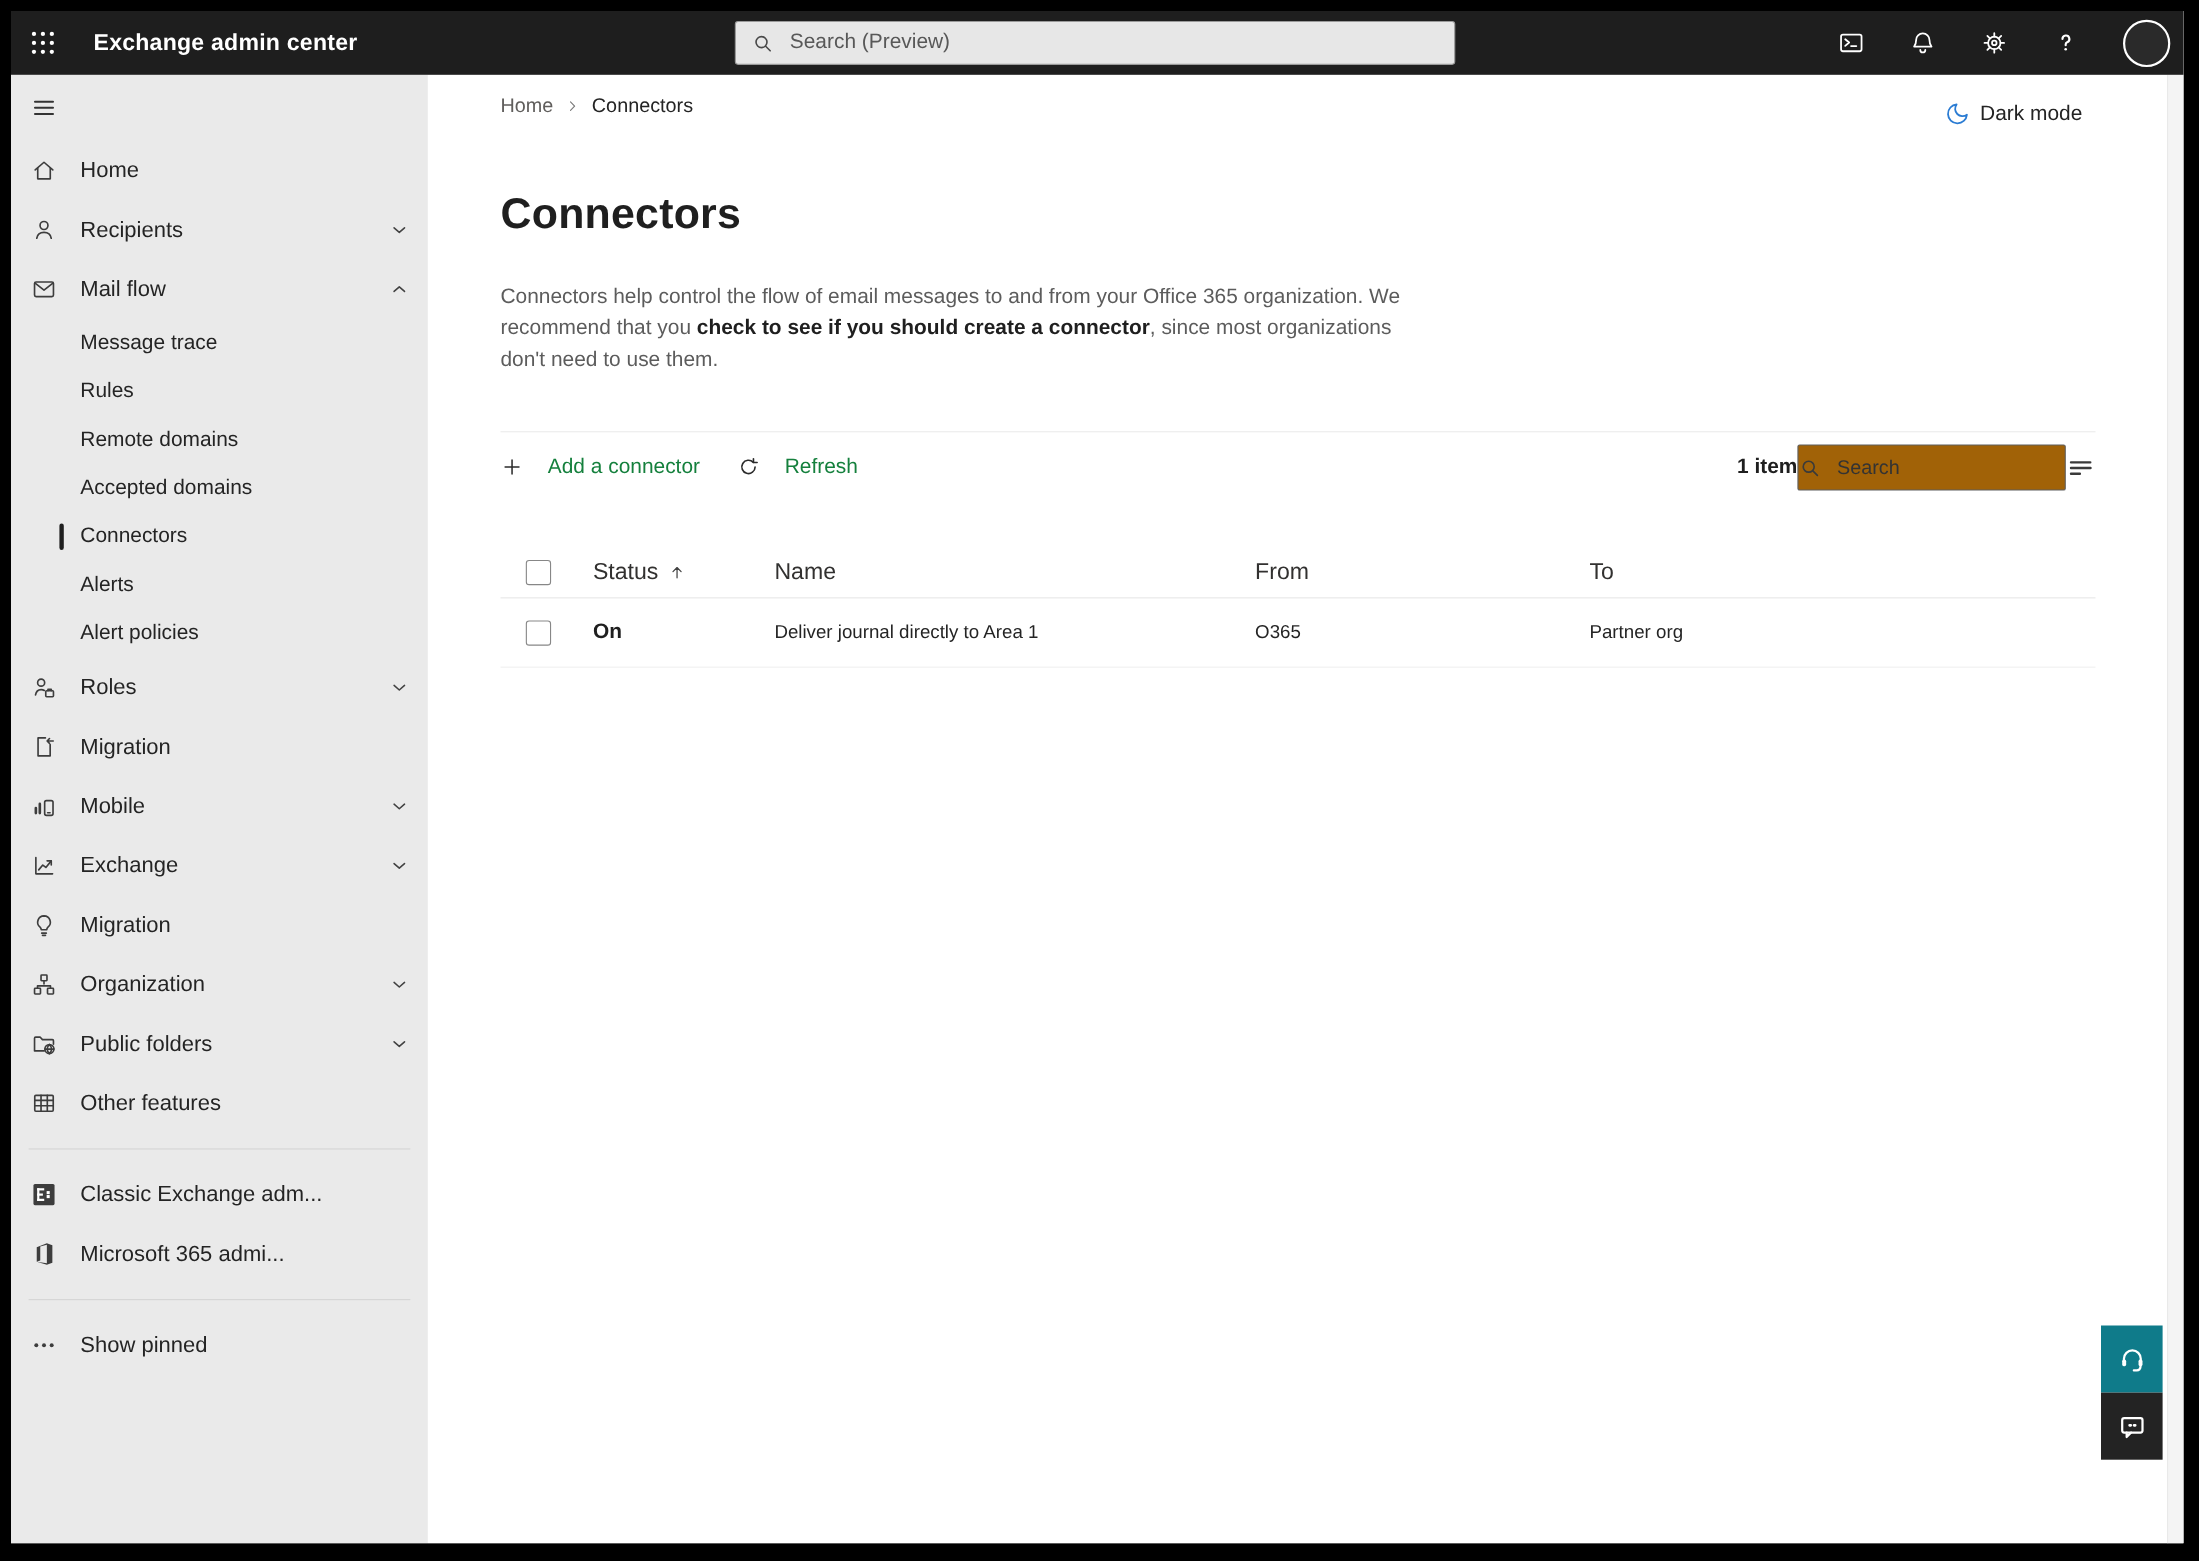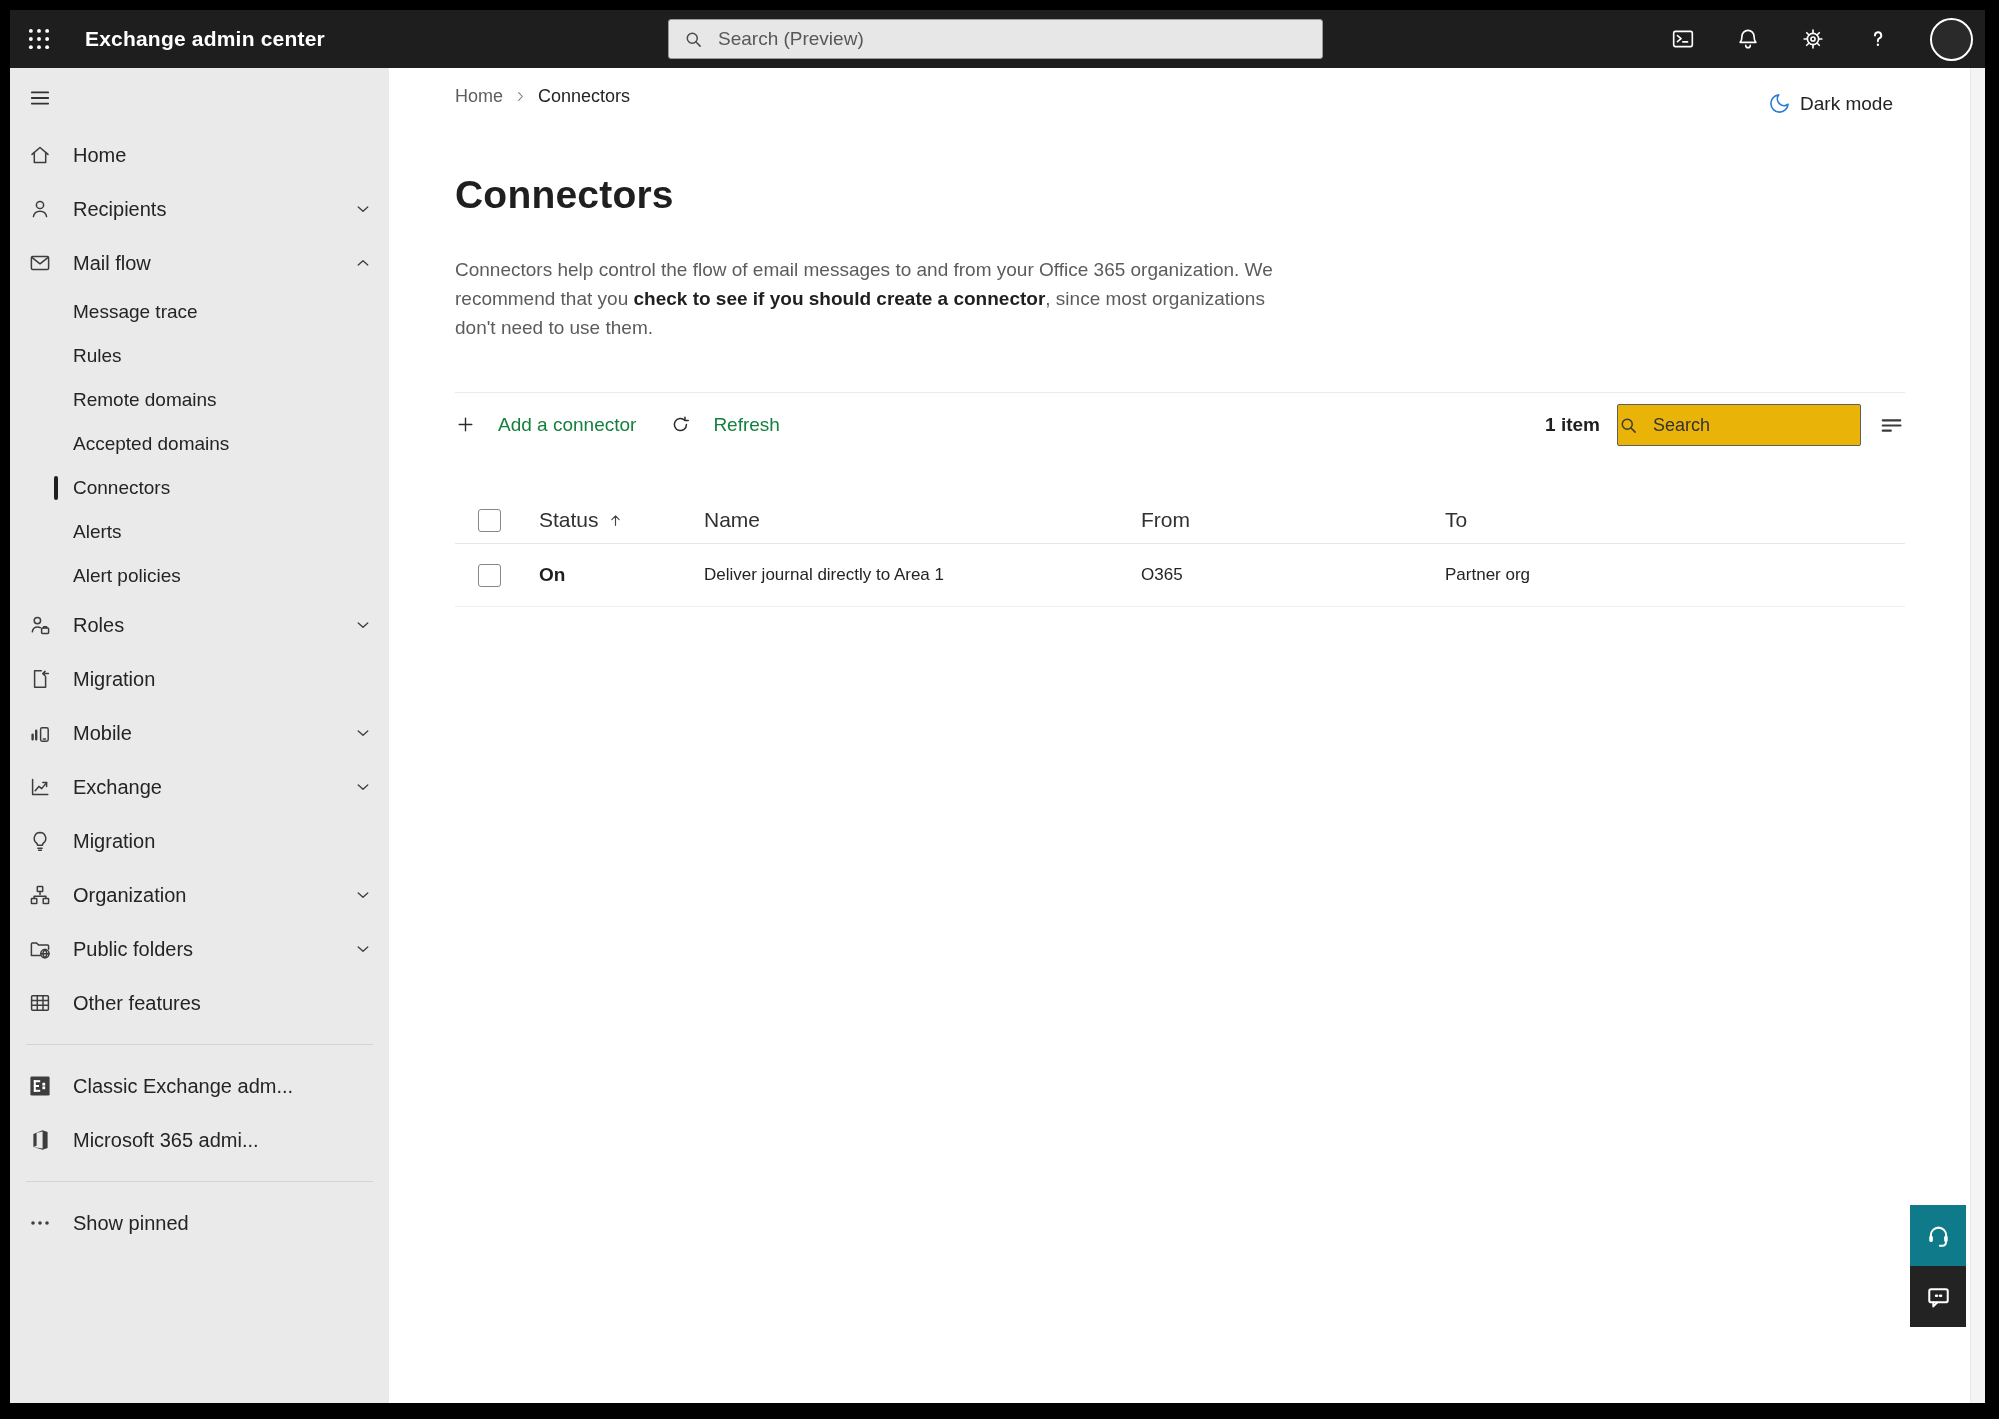--- a/index.html
+++ b/index.html
@@ -43,23 +43,23 @@
   .darkmode .moon{width:23px;height:23px;color:#2b7cd3;}
   .darkmode .dmlbl{font-size:19px;color:#242424;}
   .page-title{margin-top:66px;font-size:39px;line-height:44px;font-weight:700;color:#1f1f1f;letter-spacing:.2px;}
   .desc{margin-top:38px;width:852px;font-size:19px;line-height:29px;color:#5c5c5c;}
   .desc .lnk{color:#1f1f1f;font-weight:600;}
   .rule{margin-top:50px;height:1px;background:#ebebeb;}
   .toolbar{height:64px;display:flex;align-items:center;}
   .tb-btn{display:flex;align-items:flex-start;gap:22px;font-size:19px;color:#15803d;cursor:pointer;}
   .tb-btn + .tb-btn{margin-left:34px;}
   .tb-btn .bic{width:21px;height:21px;color:#2b2b2b;flex:none;}
-  .tb-right{margin-left:auto;display:flex;align-items:center;gap:17px;}
+  .tb-right{margin-left:auto;display:flex;align-items:center;}
   .count{font-size:19px;font-weight:700;color:#1f1f1f;white-space:nowrap;}
-  .search-box{width:244px;height:42px;border:1.5px solid #5f5f5f;border-radius:2px;background:#eab308;display:flex;align-items:center;gap:12px;padding:0 0;box-sizing:border-box;}
+  .search-box{width:244px;height:42px;border:1.5px solid #5f5f5f;border-radius:2px;background:#a16207;display:flex;align-items:center;gap:12px;padding:0 0;box-sizing:border-box;}
   .search-box .sic{width:21px;height:21px;color:#3a3a3a;flex:none;}
   .search-box input{flex:1;border:none;outline:none;font-size:18px;color:#242424;background:transparent;font-family:inherit;min-width:0;}
   .search-box input::placeholder{color:#333;opacity:1;}
   .filter{width:27px;height:27px;color:#3a3a3a;cursor:pointer;flex:none;}
 
   .grid{margin-top:40px;}
   .gr{display:flex;align-items:center;}
   .gh{height:46px;border-bottom:1px solid #e7e7e7;font-size:21px;color:#323130;}
   .gd{height:62px;border-bottom:1px solid #efefef;cursor:pointer;}
   .c0{width:84px;display:flex;align-items:center;flex:none;}

